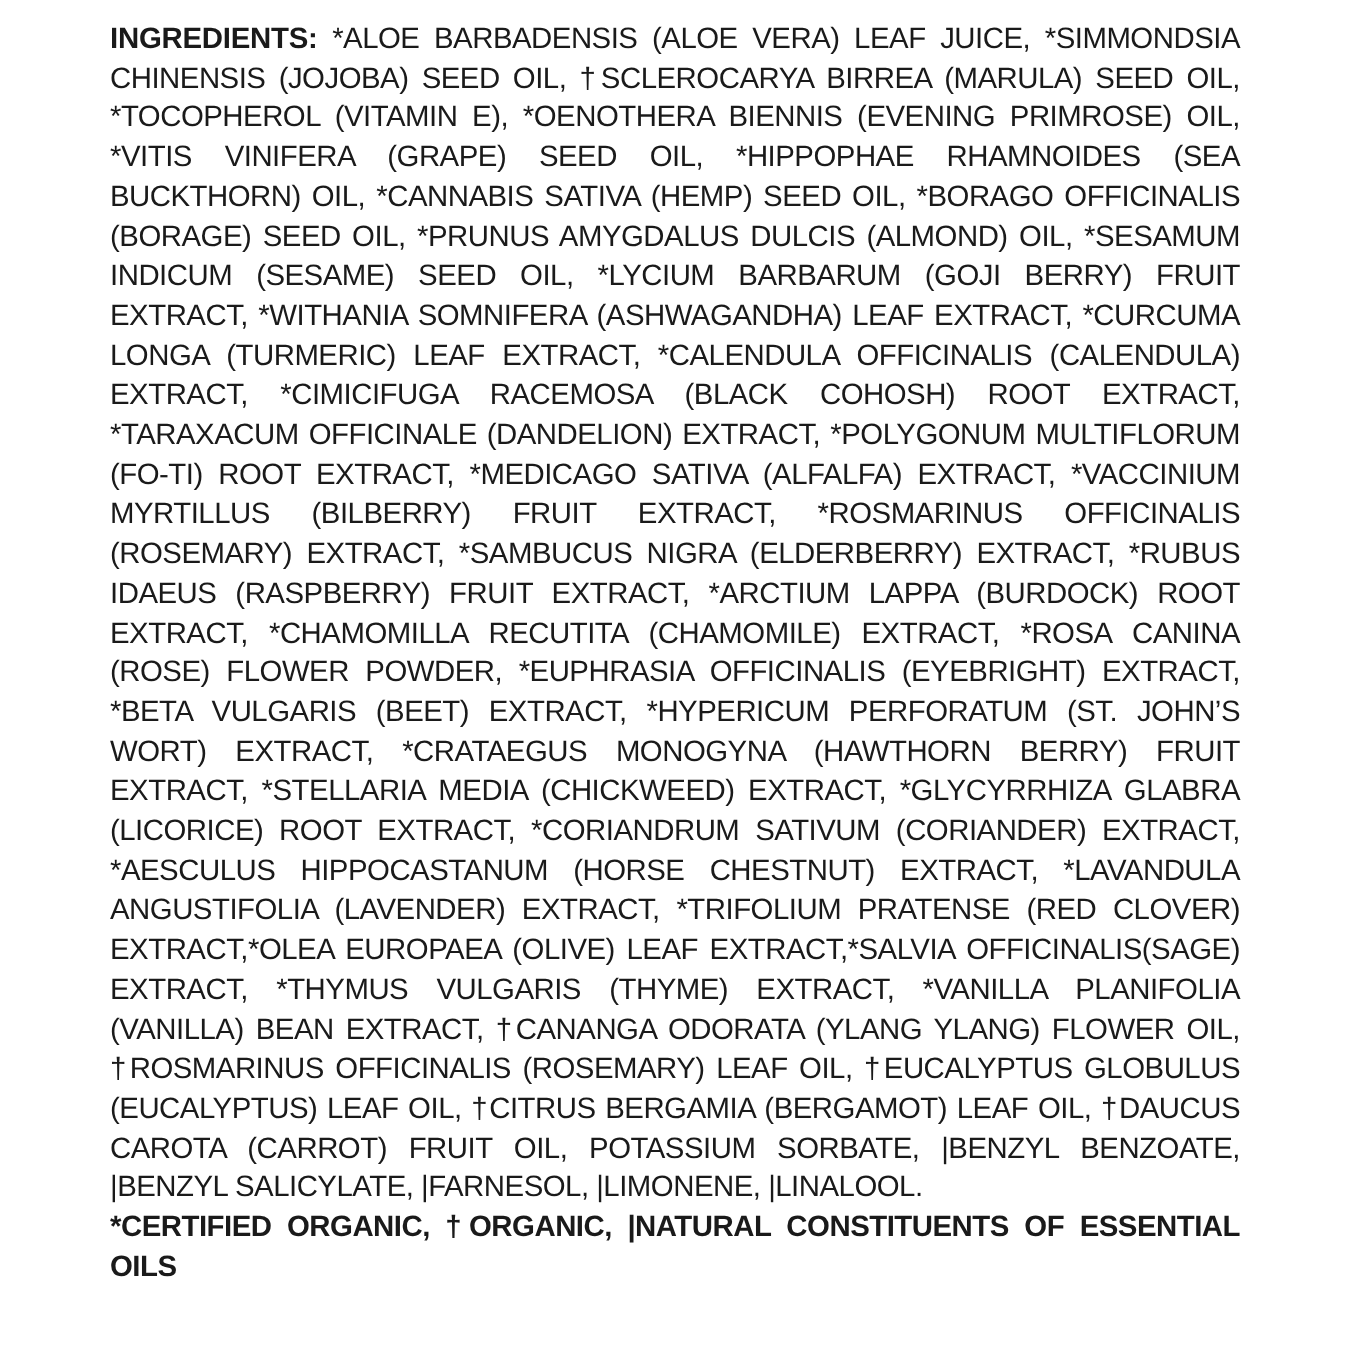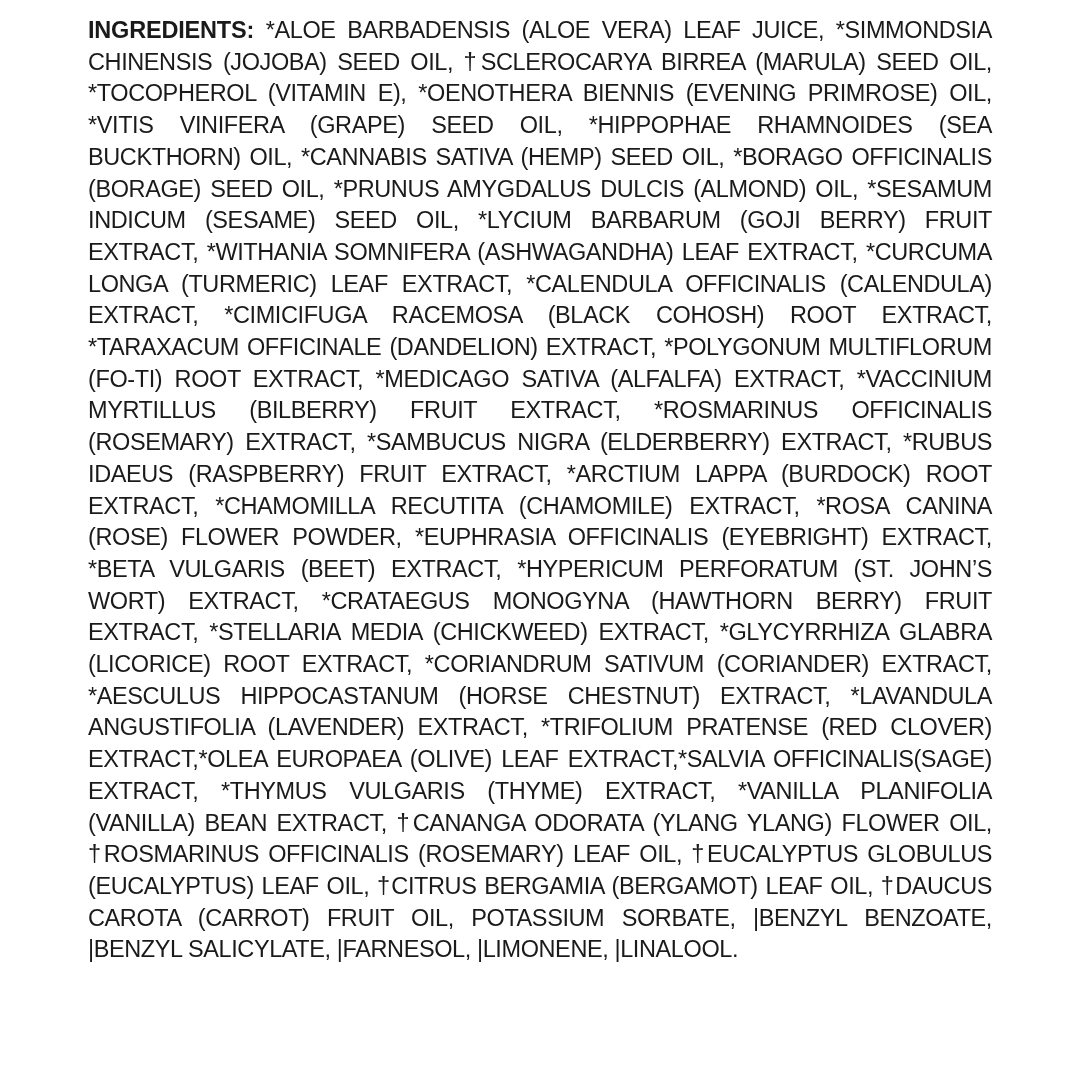--- a/index.html
+++ b/index.html
@@ -40,13 +40,14 @@
     font-weight: bold;
     text-align: justify;
     text-justify: inter-word;
   }
 </style>
 </head>
 <body>
 
 <div class="label-page">
   <p class="ingredients-paragraph"><span class="ingredients-heading">INGREDIENTS:</span> <span>*ALOE BARBADENSIS (ALOE VERA) LEAF JUICE, *SIMMONDSIA CHINENSIS (JOJOBA) SEED OIL, †SCLEROCARYA BIRREA (MARULA) SEED OIL, *TOCOPHEROL (VITAMIN E), *OENOTHERA BIENNIS (EVENING PRIMROSE) OIL, *VITIS VINIFERA (GRAPE) SEED OIL, *HIPPOPHAE RHAMNOIDES (SEA BUCKTHORN) OIL, *CANNABIS SATIVA (HEMP) SEED OIL, *BORAGO OFFICINALIS (BORAGE) SEED OIL, *PRUNUS AMYGDALUS DULCIS (ALMOND) OIL, *SESAMUM INDICUM (SESAME) SEED OIL, *LYCIUM BARBARUM (GOJI BERRY) FRUIT EXTRACT, *WITHANIA SOMNIFERA (ASHWAGANDHA) LEAF EXTRACT, *CURCUMA LONGA (TURMERIC) LEAF EXTRACT, *CALENDULA OFFICINALIS (CALENDULA) EXTRACT, *CIMICIFUGA RACEMOSA (BLACK COHOSH) ROOT EXTRACT, *TARAXACUM OFFICINALE (DANDELION) EXTRACT, *POLYGONUM MULTIFLORUM (FO-TI) ROOT EXTRACT, *MEDICAGO SATIVA (ALFALFA) EXTRACT, *VACCINIUM MYRTILLUS (BILBERRY) FRUIT EXTRACT, *ROSMARINUS OFFICINALIS (ROSEMARY) EXTRACT, *SAMBUCUS NIGRA (ELDERBERRY) EXTRACT, *RUBUS IDAEUS (RASPBERRY) FRUIT EXTRACT, *ARCTIUM LAPPA (BURDOCK) ROOT EXTRACT, *CHAMOMILLA RECUTITA (CHAMOMILE) EXTRACT, *ROSA CANINA (ROSE) FLOWER POWDER, *EUPHRASIA OFFICINALIS (EYEBRIGHT) EXTRACT, *BETA VULGARIS (BEET) EXTRACT, *HYPERICUM PERFORATUM (ST. JOHN’S WORT) EXTRACT, *CRATAEGUS MONOGYNA (HAWTHORN BERRY) FRUIT EXTRACT, *STELLARIA MEDIA (CHICKWEED) EXTRACT, *GLYCYRRHIZA GLABRA (LICORICE) ROOT EXTRACT, *CORIANDRUM SATIVUM (CORIANDER) EXTRACT, *AESCULUS HIPPOCASTANUM (HORSE CHESTNUT) EXTRACT, *LAVANDULA ANGUSTIFOLIA (LAVENDER) EXTRACT, *TRIFOLIUM PRATENSE (RED CLOVER) EXTRACT,*OLEA EUROPAEA (OLIVE) LEAF EXTRACT,*SALVIA OFFICINALIS(SAGE) EXTRACT, *THYMUS VULGARIS (THYME) EXTRACT, *VANILLA PLANIFOLIA (VANILLA) BEAN EXTRACT, †CANANGA ODORATA (YLANG YLANG) FLOWER OIL, †ROSMARINUS OFFICINALIS (ROSEMARY) LEAF OIL, †EUCALYPTUS GLOBULUS (EUCALYPTUS) LEAF OIL, †CITRUS BERGAMIA (BERGAMOT) LEAF OIL, †DAUCUS CAROTA (CARROT) FRUIT OIL, POTASSIUM SORBATE, |BENZYL BENZOATE, |BENZYL SALICYLATE, |FARNESOL, |LIMONENE, |LINALOOL.</span></p>
+  <p class="legend-paragraph">*CERTIFIED ORGANIC, †ORGANIC, |NATURAL CONSTITUENTS OF ESSENTIAL OILS</p>
 </div>
 
 </body></html>

